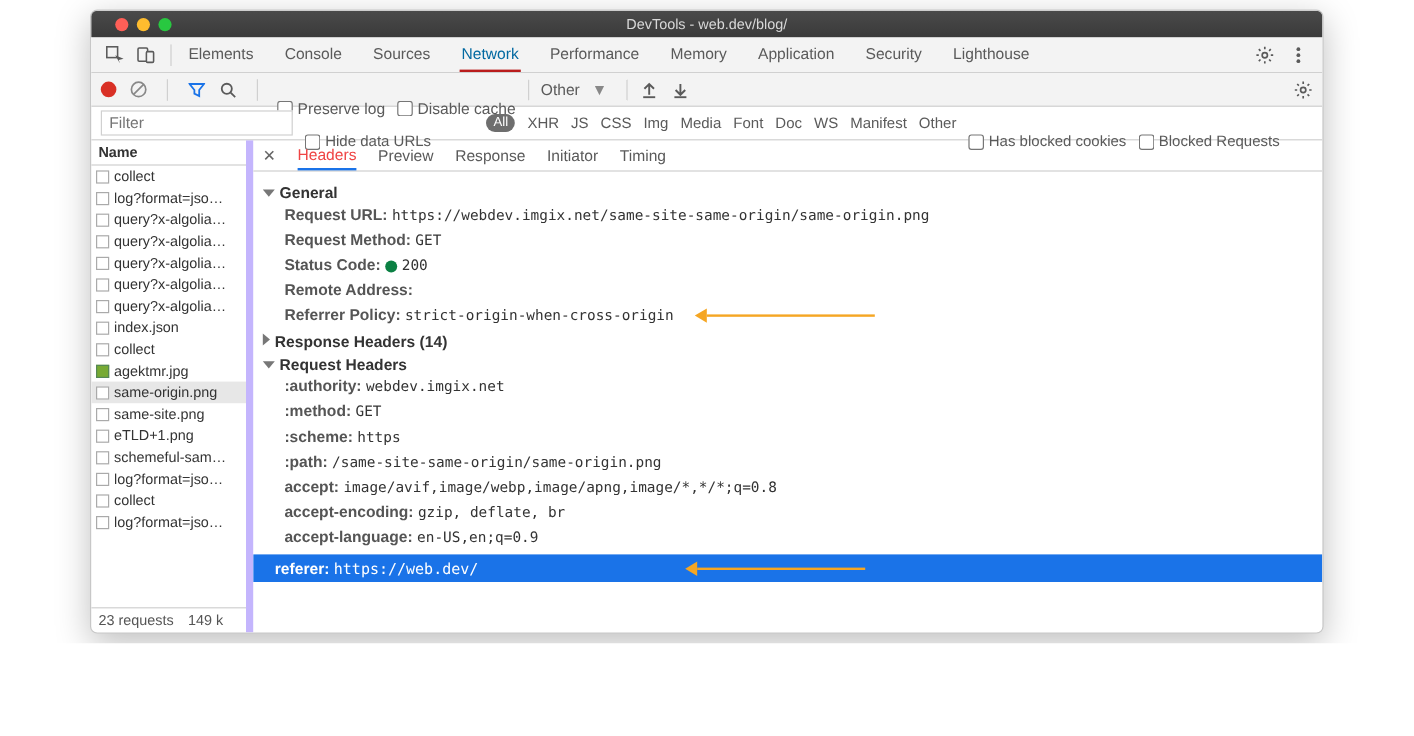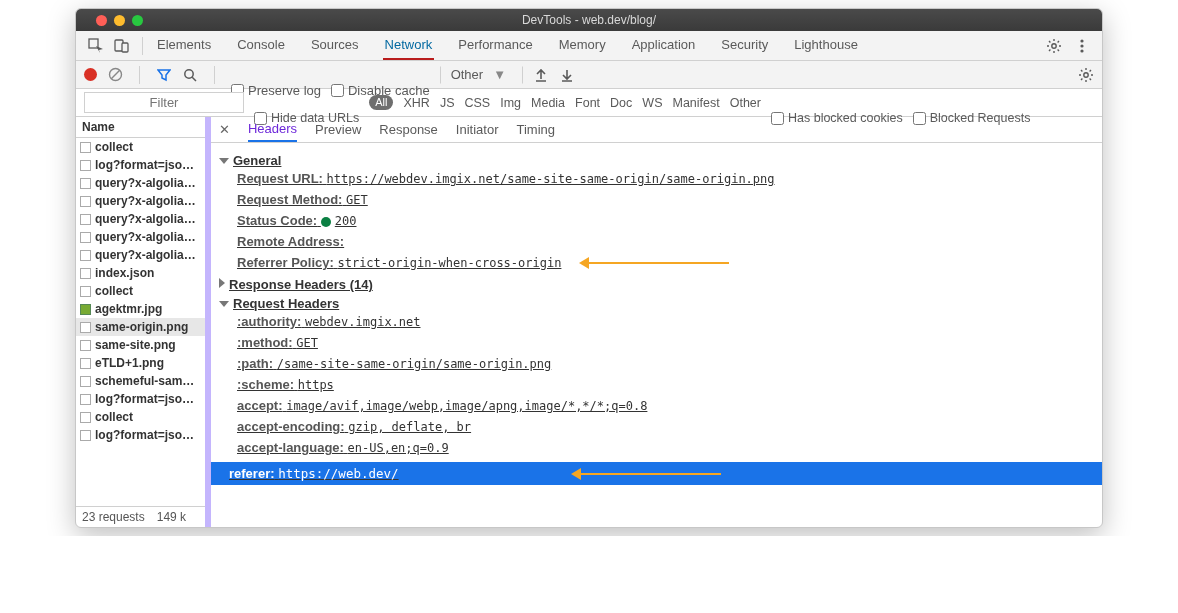--- a/index.html
+++ b/index.html
@@ -64,49 +64,48 @@
     font-size:12.5px; color:#5a5a5a;
     padding:0 8px;
   }
   .filter-input {
     border:1px solid #d0d0d0;
     font-size:13px;
     padding:2px 6px;
     width:160px;
     color:#888;
     background:#fff;
-    text-align:center;
   }
   .pill {
     background:#6e6e6e; color:#fff; border-radius:8px;
-    padding:0 6px; font-size:11px; line-height:15px;
+    padding:0 6px; font-size:11px; line-height:15px;margin-left:36px;
   }
   .type-filters { display:flex; gap:10px; align-items:center;}
   .main { display:flex; height:410px; }
   .sidebar {
     width:135px; border-right:6px solid #c4b5fd;
     display:flex; flex-direction:column;
     font-size:12px;
   }
   .side-head {
     border-bottom:1px solid #d0d0d0;
     padding:3px 6px; font-weight:600; color:#333;
   }
-  .side-list { flex:1; overflow:hidden;font-weight:bold;}
+  .side-list { flex:1; overflow:hidden;}
   .row { display:flex; align-items:center; gap:4px; padding:2px 4px; white-space:nowrap; overflow:hidden; text-overflow:ellipsis; color:#333;}
   .row .sq { width:11px; height:11px; border:1px solid #aaa; flex:none; background:#fff;}
   .row.img .sq { background:#7a3; border:1px solid #585;}
   .row.sel { background:#e7e7e7; }
   .side-foot { border-top:1px solid #d0d0d0; padding:3px 6px; color:#555; display:flex; gap:12px;}
   .details { flex:1; display:flex; flex-direction:column; font-size:13px; color:#333; overflow:hidden;}
   .dtabs { display:flex; align-items:center; gap:18px; border-bottom:1px solid #d0d0d0; height:26px; padding:0 8px;}
   .dtabs .x { color:#666; cursor:pointer; }
   .dtab { cursor:pointer; color:#5a5a5a; padding:4px 0;}
-  .dtab.active { color:#6d28d9; border-bottom:2px solid #1a73e8;}
-  .panel { flex:1; overflow:auto; padding:6px 8px 0 8px; font-size:13px; position:relative;text-decoration:underline;}
+  .dtab.active { color:#ef4444; border-bottom:2px solid #1a73e8;}
+  .panel { flex:1; overflow:auto; padding:6px 8px 0 8px; font-size:13px; position:relative;}
   .sect { margin:4px 0; }
   .sect-head { color:#333; font-weight:600; cursor:pointer; }
   .tri { display:inline-block; width:0;height:0;border-left:5px solid transparent;border-right:5px solid transparent;border-top:6px solid #777; margin-right:4px; transform:translateY(-1px);}
   .tri.right { border-top:5px solid transparent;border-bottom:5px solid transparent;border-left:6px solid #777; border-right:none;}
   .kv { padding:3px 0 3px 18px; }
   .kv .k { font-weight:700; color:#555;margin-top:16px;}
   .kv .v { font-family: Menlo, Consolas, monospace; font-size:12px; color:#333; }
   .status-dot { display:inline-block; width:10px; height:10px; border-radius:50%; background:#0b8043; margin-right:4px; vertical-align:middle;}
   .arrow {
     position:absolute;
@@ -368,22 +367,22 @@
             <div class="arrow" style="left:370px; top:10px; width:140px;"></div>
           </div>
         </div>
         <div class="sect">
           <div class="sect-head"><span class="tri right"></span><span>Response Headers (14)</span></div>
         </div>
         <div class="sect">
           <div class="sect-head"><span class="tri"></span><span>Request Headers</span></div>
           <div class="kv"><span class="k">:authority:</span> <span class="v">webdev.imgix.net</span></div>
           <div class="kv"><span class="k">:method:</span> <span class="v">GET</span></div>
+          <div class="kv"><span class="k">:scheme:</span> <span class="v">https</span></div>
           <div class="kv"><span class="k">:path:</span> <span class="v">/same-site-same-origin/same-origin.png</span></div>
-          <div class="kv"><span class="k">:scheme:</span> <span class="v">https</span></div>
           <div class="kv"><span class="k">accept:</span> <span class="v">image/avif,image/webp,image/apng,image/*,*/*;q=0.8</span></div>
           <div class="kv"><span class="k">accept-encoding:</span> <span class="v">gzip, deflate, br</span></div>
           <div class="kv"><span class="k">accept-language:</span> <span class="v">en-US,en;q=0.9</span></div>
         </div>
         <div class="referer-row">
           <span class="k">referer:</span> <span class="v">https://web.dev/</span>
           <div class="arrow" style="left:370px; top:11px; width:140px;"></div>
         </div>
       </div>
     </div>

